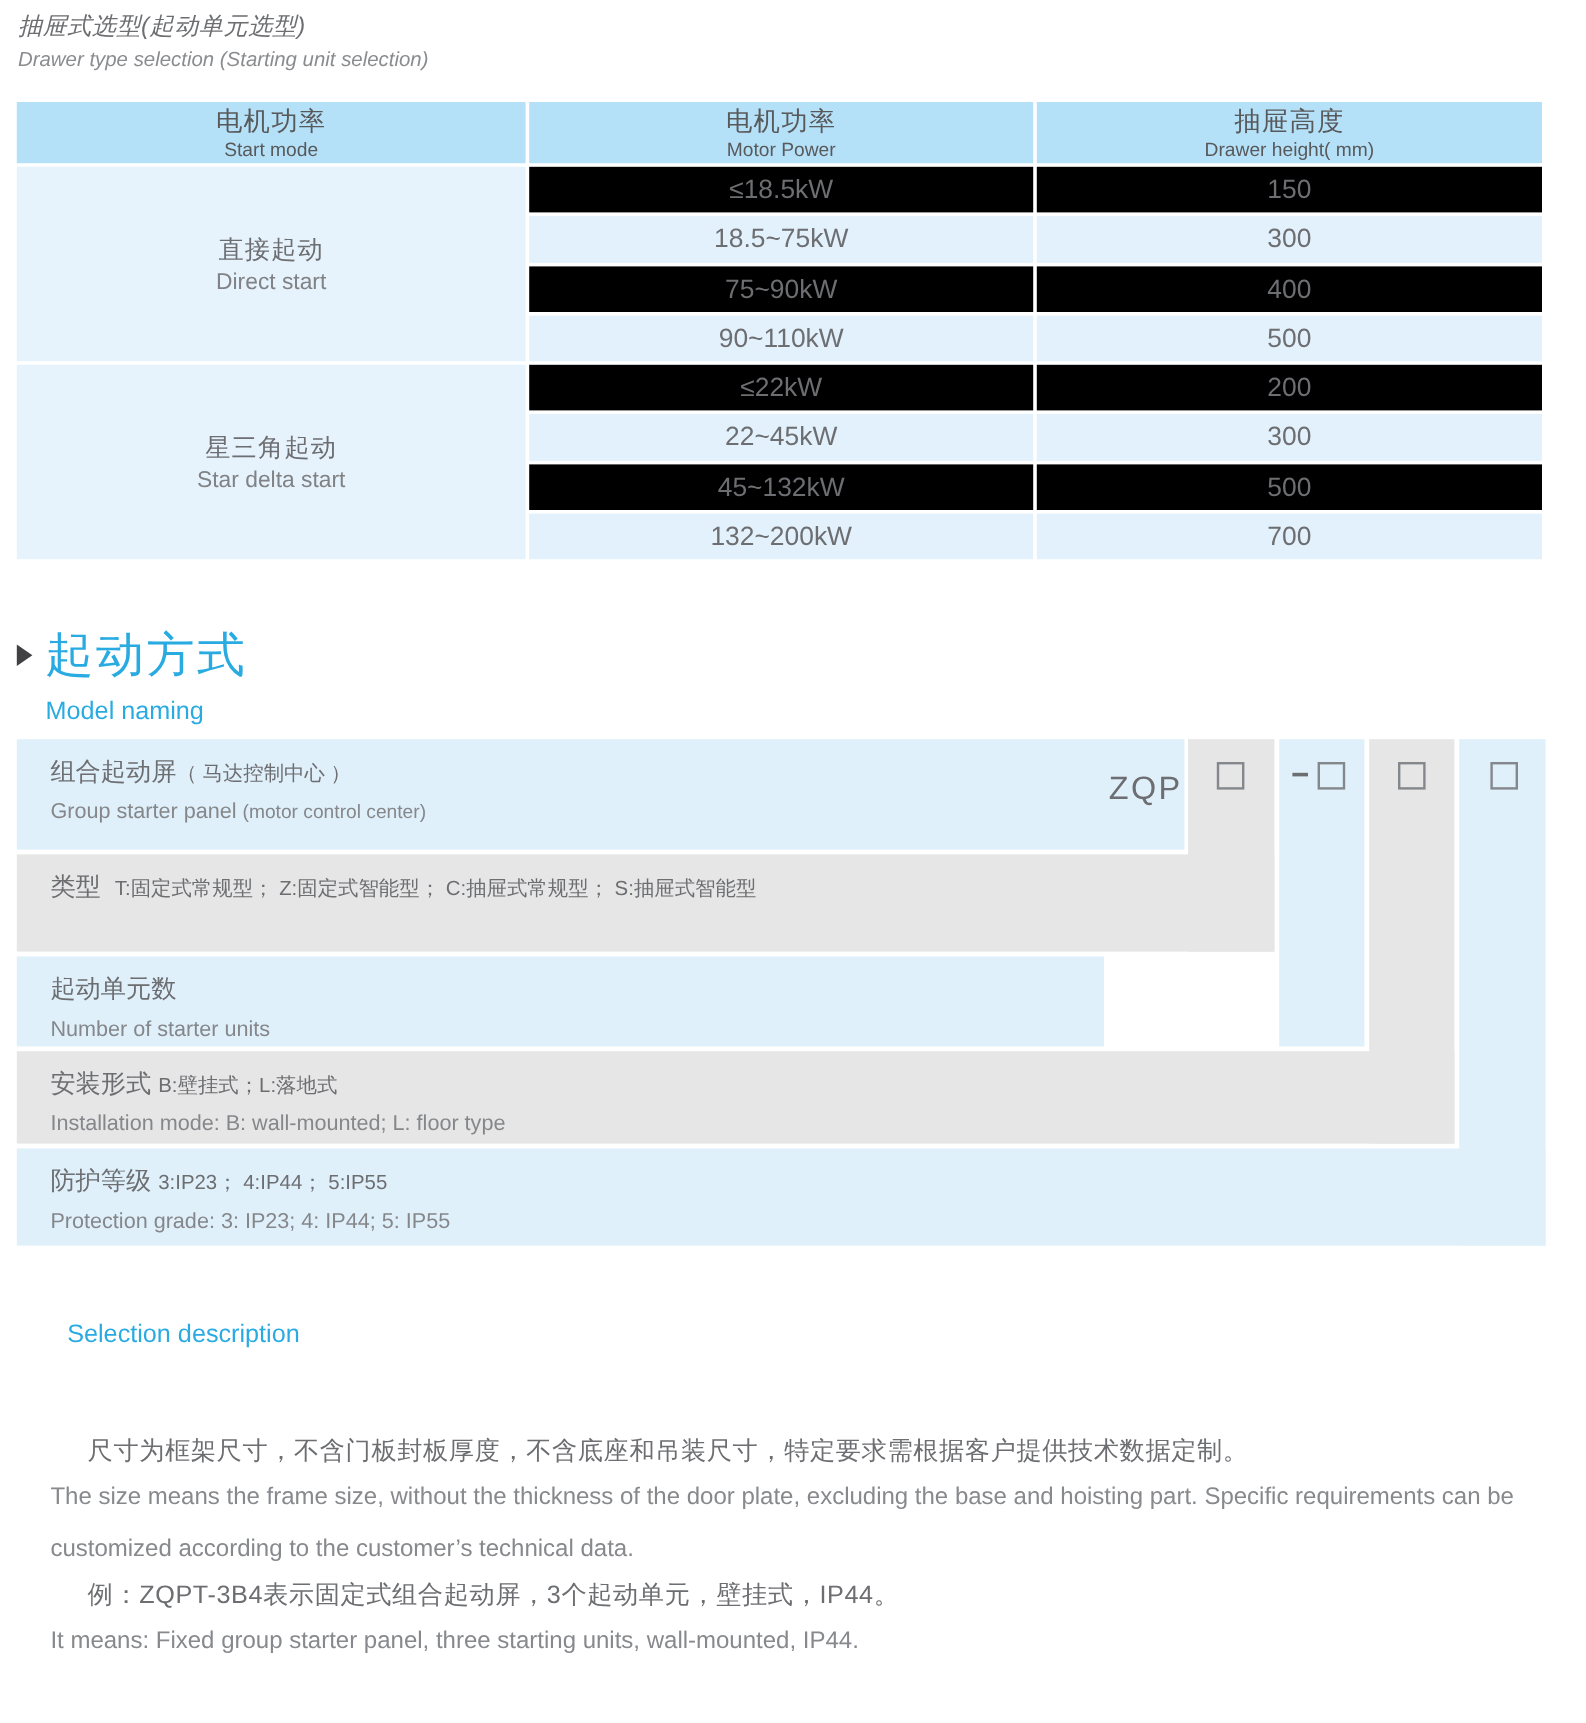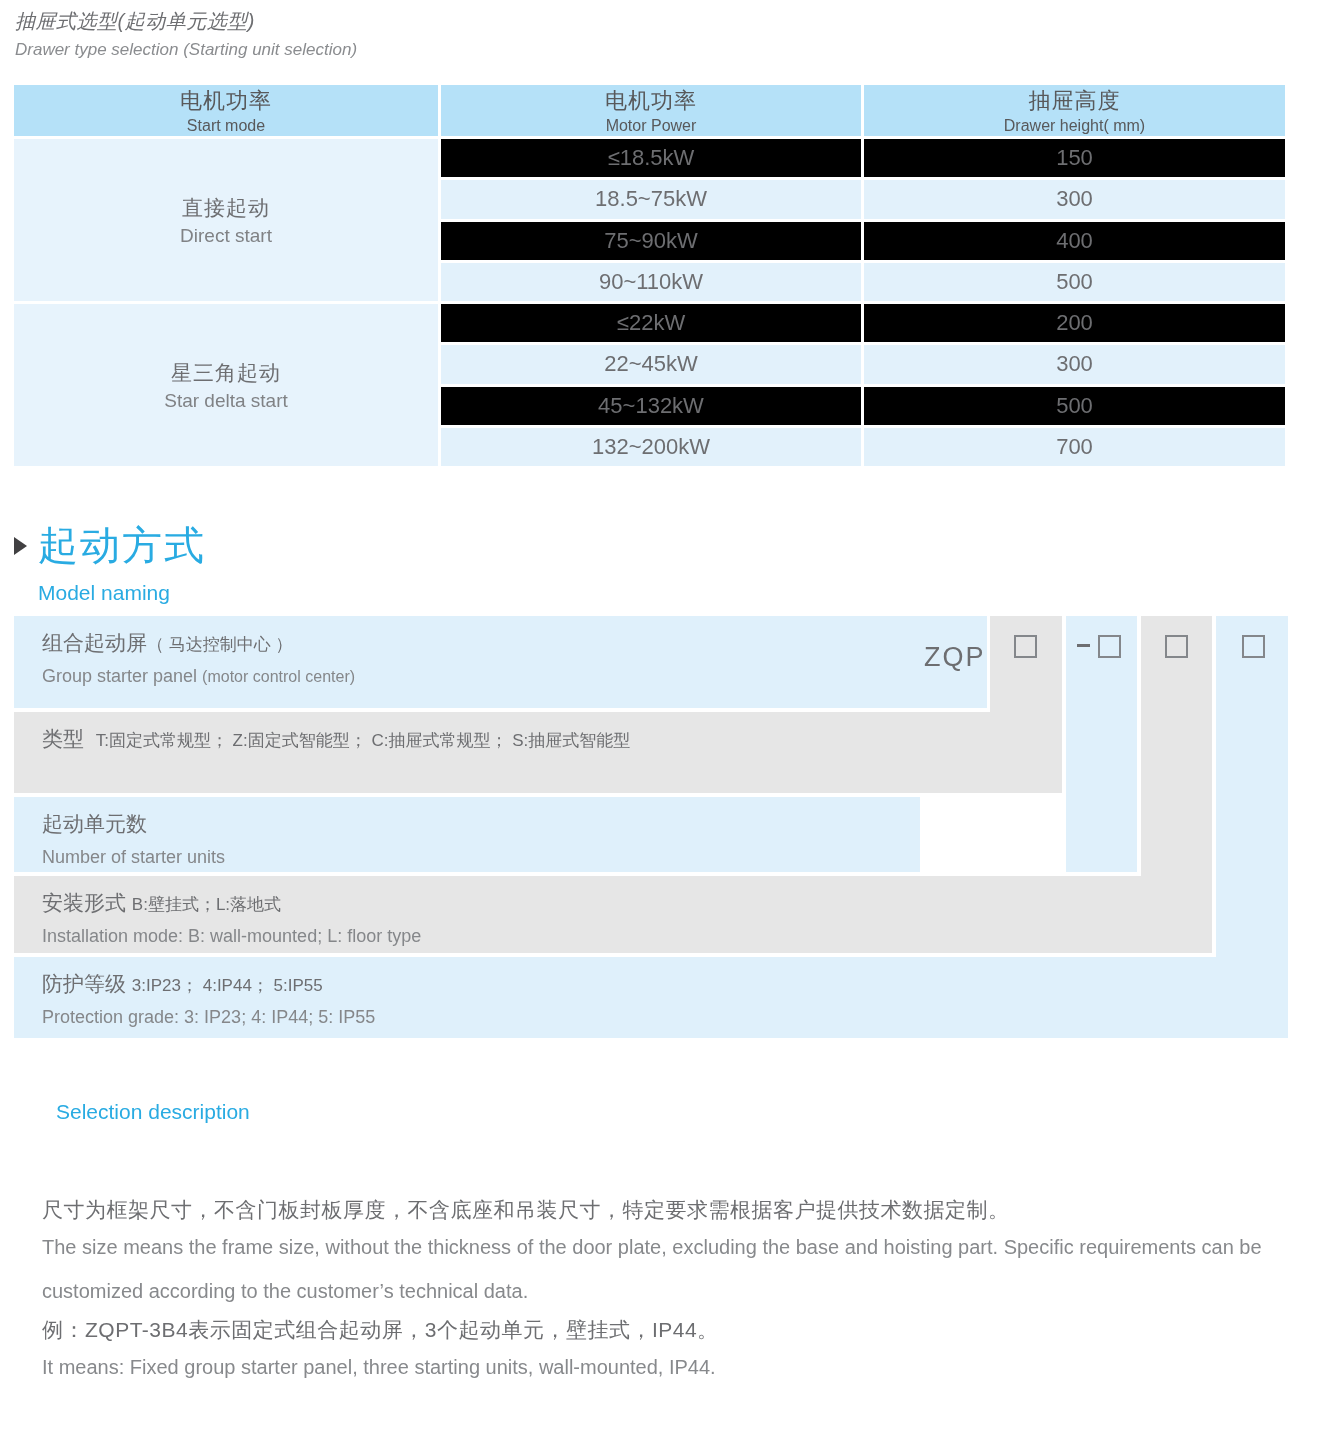--- a/index.html
+++ b/index.html
@@ -68,21 +68,21 @@
     position:absolute; top:19px; width:23px; height:23px;
     border:2.5px solid #84878b; background:transparent;
   }
   #box-minus {
     position:absolute; left:1077px; top:28px;
     width:13px; height:3px; background:#6d6e71;
   }
 
   
   #desc { position:absolute; left:42px; top:1194px; width:1248px; }
-  .p-cn { font-size:21px; color:#6d6e71; line-height:31px; letter-spacing:0.5px; }
+  .p-cn { font-size:21px; color:#6d6e71; line-height:31px; letter-spacing:0.5px;margin-left:31px; }
   .p-en { font-size:20px; color:#87898c; line-height:44px; }
   #desc .p-en { margin-bottom:1px; }
 </style>
 </head>
 <body>
 
 <div id="top-title">
   <div class="t-cn">抽屉式选型(起动单元选型)</div>
   <div class="t-en">Drawer type selection (Starting unit selection)</div>
 </div>

